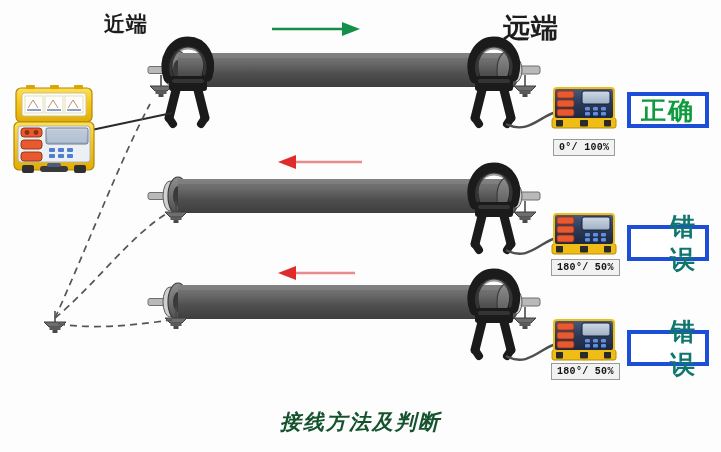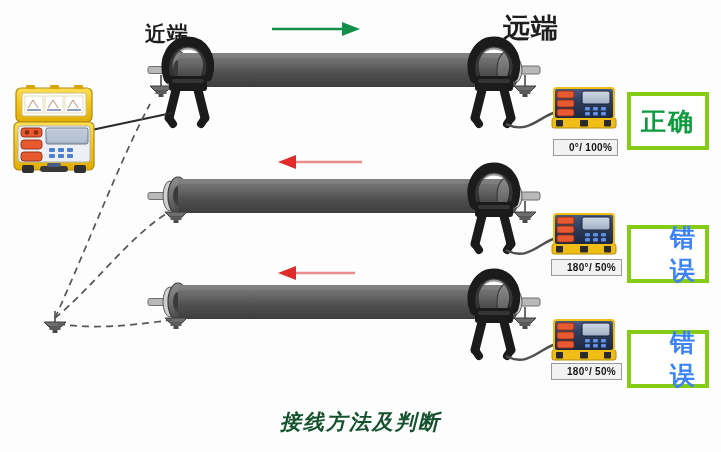--- a/index.html
+++ b/index.html
@@ -19,63 +19,63 @@
 
   
   .cn-label {
     position: absolute;
     font-family: "DejaVu Sans", "Liberation Sans", sans-serif;
     font-weight: 700;
     color: #1d1d1d;
     white-space: nowrap;
     letter-spacing: 1px;
   }
-  #label-near { left: 104px; top: 20px; font-size: 21px; margin-left: 41px; }
+  #label-near { left: 104px; top: 10px; font-size: 21px; }
   #label-far  { left: 503px; top: 10px; font-size: 27px; }
 
   #caption {
     position: absolute;
     left: 0; right: 0; top: 408px;
     text-align: center;
     font-family: "DejaVu Sans", "Liberation Sans", sans-serif;
     font-size: 21px;
     font-weight: 700;
     font-style: italic;
     color: #14532d;
     letter-spacing: 2px;
   }
 
   
   .verdict {
     position: absolute;
-    width: 82px; height: 58px;
+    width: 82px; height: 36px;
     background: #ffffff;
-    border: 4px solid #84cc16;
+    border: 4px solid #1d4ed8;
     display: flex; align-items: center; justify-content: center;
     font-family: "DejaVu Sans", "Liberation Sans", sans-serif;
     font-size: 25px;
     font-weight: 700;
     letter-spacing: 2px;
   }
   .verdict.ok   { color: #0d9b3d; }
-  .verdict.bad  { color: #3b82f6; padding-left: 39px; }
+  .verdict.bad  { color: #0f766e; padding-left: 39px; }
   #verdict-1 { left: 627px; top: 92px; }
   #verdict-2 { left: 627px; top: 225px; }
   #verdict-3 { left: 627px; top: 330px; }
 
   
   .reading {
     position: absolute;
     background: #f2f2f2;
     border: 1px solid #9a9a9a;
     color: #141414;
-    font-family: Liberation Sans, sans-serif;
+    font-family: Liberation Mono, monospace;
     font-size: 10px;
     font-weight: 700;
-    padding: 2px 5px 2px 15px;
+    padding: 2px 5px 2px 5px;
     white-space: nowrap;
     letter-spacing: .3px;
   }
   #reading-1 { left: 553px; top: 139px; }
   #reading-2 { left: 551px; top: 259px; }
   #reading-3 { left: 551px; top: 363px; }
 </style>
 </head>
 <body>
 

